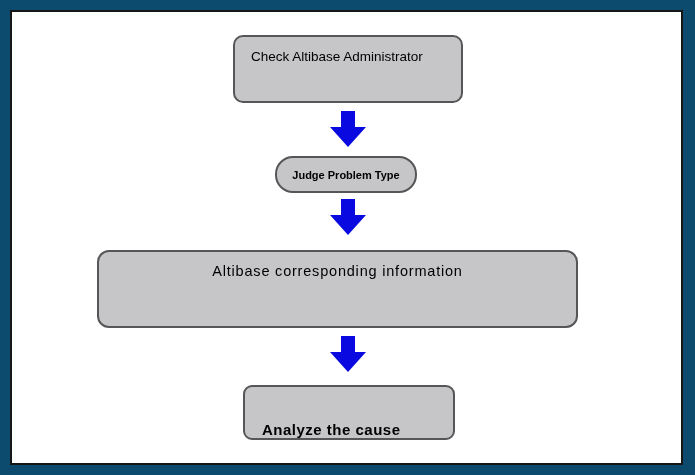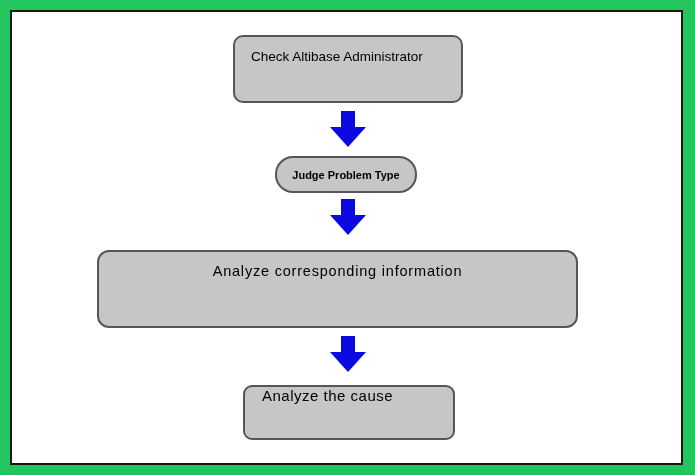--- a/index.html
+++ b/index.html
@@ -5,21 +5,21 @@
   html, body {
     margin: 0;
     padding: 0;
     background: #ffffff;
     font-family: "Liberation Sans", sans-serif;
   }
   .canvas {
     position: relative;
     width: 695px;
     height: 475px;
-    background: #22c55e;
+    background: #0c4a6e;
     overflow: hidden;
   }
   .frame {
     position: absolute;
     left: 10px;
     top: 10px;
     width: 669px;
     height: 451px;
     border: 2px solid #161616;
     background: #ffffff;
@@ -56,24 +56,25 @@
     padding-top: 11px;
     text-align: center;
     font-size: 14.5px;
     letter-spacing: 0.8px;
   }
   .node4 {
     left: 243px; top: 385px;
     width: 212px; height: 55px;
     border-radius: 9px;
     display: flex;
-    align-items: flex-start;
+    align-items: flex-end;
     padding-left: 17px;
     font-size: 15px;
     letter-spacing: 0.5px;
+    font-weight: bold;
   }
   .arrow {
     position: absolute;
     left: 330px;
     width: 36px;
     height: 36px;
   }
   .arrow1 { top: 111px; }
   .arrow2 { top: 199px; }
   .arrow3 { top: 336px; }
@@ -94,21 +95,21 @@
 
   <div class="node node2">
     <span>Judge Problem Type</span>
   </div>
 
   <svg class="arrow arrow2" viewBox="0 0 36 36">
     <polygon points="11,0 25,0 25,16 36,16 18,36 0,16 11,16" fill="#0a0ae0"></polygon>
   </svg>
 
   <div class="node node3">
-    <span>Analyze corresponding information</span>
+    <span>Altibase corresponding information</span>
   </div>
 
   <svg class="arrow arrow3" viewBox="0 0 36 36">
     <polygon points="11,0 25,0 25,16 36,16 18,36 0,16 11,16" fill="#0a0ae0"></polygon>
   </svg>
 
   <div class="node node4">
     <span>Analyze the cause</span>
   </div>
 </div>

